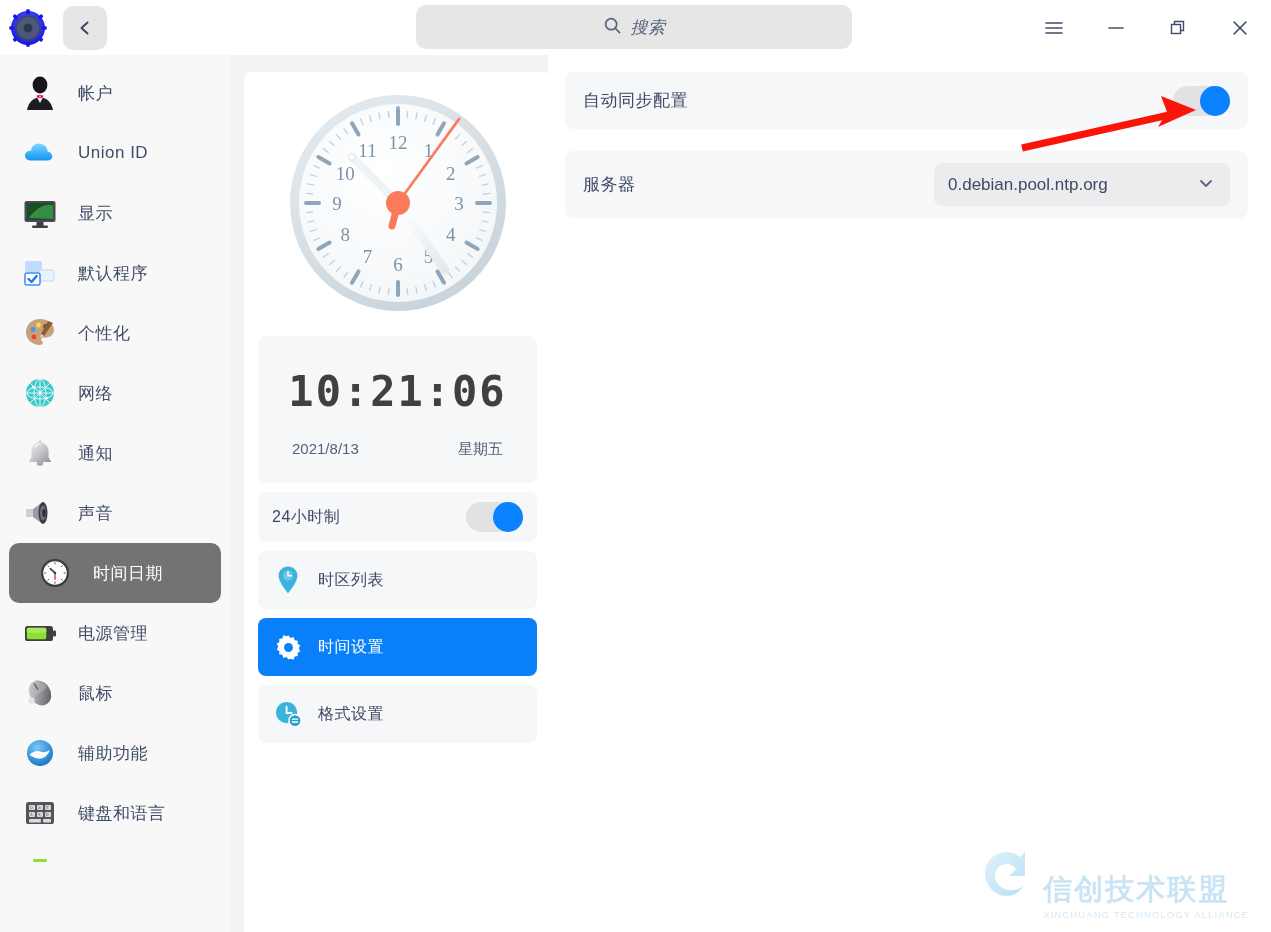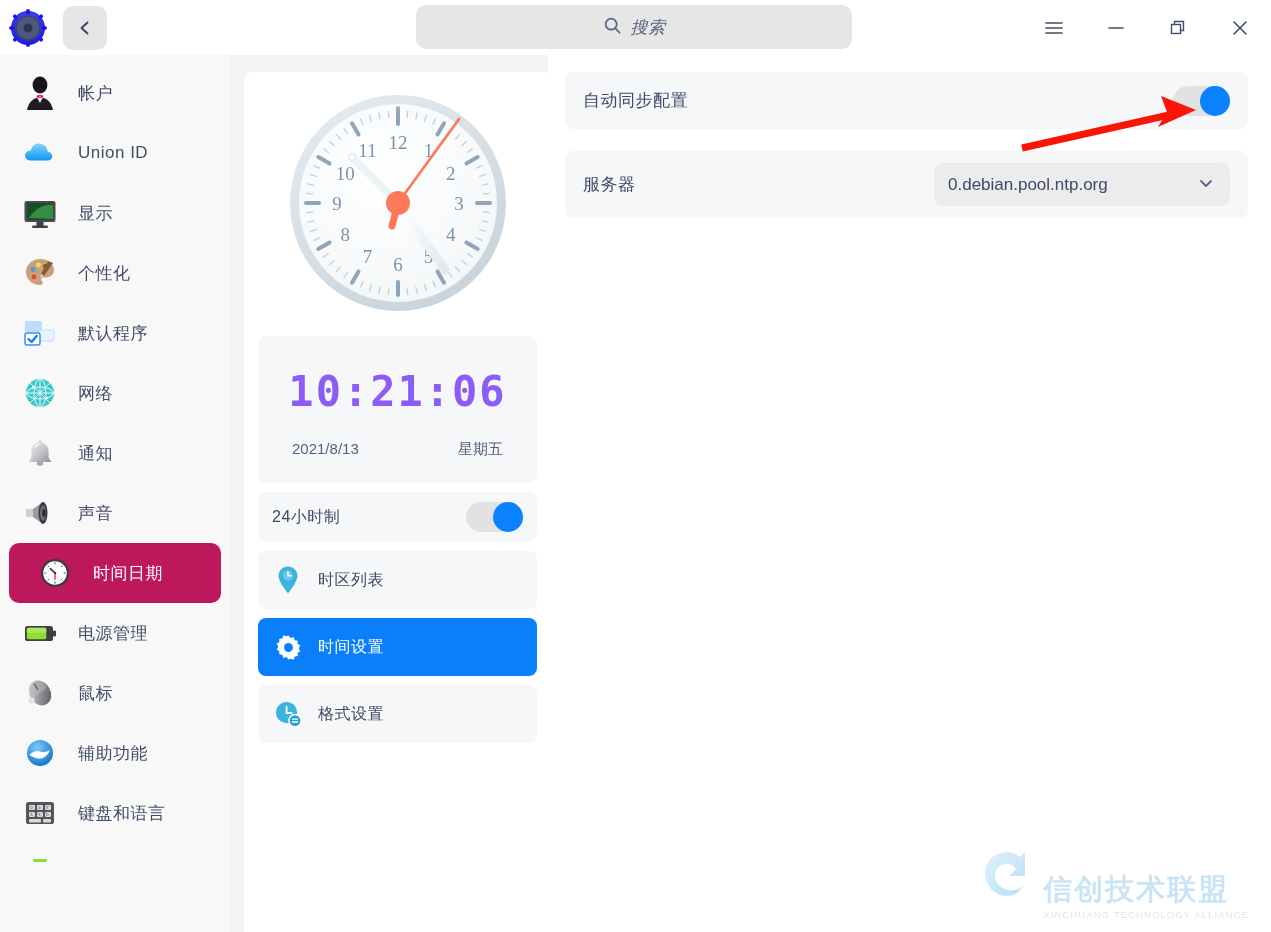--- a/index.html
+++ b/index.html
@@ -41,21 +41,21 @@
 
   
   .sidebar {
     width: 230px; flex: 0 0 230px; background: #f8f8f8;
     padding: 8px 0 0 0; overflow: hidden; position: relative;
   }
   .nav-item {
     height: 60px; margin: 0 9px; border-radius: 10px;
     display: flex; align-items: center; cursor: pointer; padding-left: 9px;
   }
-  .nav-item.selected { background: #be185d; padding-left: 24px; }
+  .nav-item.selected { background: #737373; padding-left: 24px; }
   .nav-item.selected .nav-label { color: #ffffff; }
   .nav-icon { width: 44px; height: 44px; flex: 0 0 44px; display:flex; align-items:center; justify-content:center; }
   .nav-icon svg { display:block; }
   .nav-label { margin-left: 16px; font-size: 17px; color: #414d68; letter-spacing: .5px; }
 
   
   .midcol {
     width: 318px; flex: 0 0 318px; background: #f3f3f3; position: relative;
   }
   .midcard {
@@ -63,21 +63,21 @@
     width: 307px; background: #ffffff; border-radius: 8px 8px 0 0;
     padding: 0 14px;
   }
   .clockwrap { height: 262px; display: flex; align-items: center; justify-content: center; }
   .digital {
     margin-top: 2px; height: 147px; background: #f6f7f9; border-radius: 8px;
     display: flex; flex-direction: column; align-items: center; justify-content: center;
   }
   .digital-time {
     font-family: "DejaVu Sans Mono", "Liberation Mono", monospace;
-    font-size: 42px; color: #8b5cf6; letter-spacing: 2px; font-weight: 700;
+    font-size: 42px; color: #404040; letter-spacing: 2px; font-weight: 700;
     margin-top: 6px;
   }
   .digital-sub {
     display: flex; justify-content: space-between; width: 100%;
     padding: 0 34px; margin-top: 24px; font-size: 15px; color: #56617c;
   }
   .m-row {
     margin-top: 9px; height: 50px; background: #f6f7f9; border-radius: 8px;
     display: flex; align-items: center; padding: 0 14px; cursor: pointer;
   }
@@ -252,42 +252,42 @@
             <rect x="15.5" y="28" width="7" height="4" fill="#3f3f47"></rect>
             <rect x="11" y="31.5" width="16" height="2.6" rx="1.3" fill="#3f3f47"></rect>
           </svg>
         </span>
         <span class="nav-label">显示</span>
       </div>
 
       <div class="nav-item">
         <span class="nav-icon">
           <svg width="38" height="38" viewBox="0 0 38 38">
+            <rect x="4" y="7" width="17" height="11" rx="2" fill="#bfdcfb"></rect>
+            <rect x="18" y="16" width="15" height="11" rx="2" fill="#e9f3fe" stroke="#bfdcfb"></rect>
+            <rect x="4" y="19" width="15" height="12" rx="2" fill="#fff" stroke="#3b8ef0" stroke-width="1.5"></rect>
+            <polyline points="7.5,25 10.6,28 15.6,22" fill="none" stroke="#1b79e8" stroke-width="2.4" stroke-linecap="round" stroke-linejoin="round"></polyline>
+          </svg>
+        </span>
+        <span class="nav-label">默认程序</span>
+      </div>
+
+      <div class="nav-item">
+        <span class="nav-icon">
+          <svg width="38" height="38" viewBox="0 0 38 38">
             <path d="M19 5C11 5 5 10.6 5 18s6 13 14 13c2 0 2.8-1 2.8-2.2 0-1.6-1.6-2-1.6-3.4 0-1.2 1-2 2.4-2H25c4.4 0 8-3.2 8-7.4C33 9.8 26.8 5 19 5z" fill="#c8a07a"></path>
             <circle cx="12" cy="15.5" r="2.4" fill="#3aa0e8"></circle>
             <circle cx="17.5" cy="11" r="2.4" fill="#f2e04a"></circle>
             <circle cx="24.5" cy="12.5" r="2.4" fill="#7a4f2b"></circle>
             <circle cx="13" cy="23" r="2.4" fill="#e8443a"></circle>
             <path d="M27 7l5 2-9 13-3-2z" fill="#8a5c33"></path>
             <path d="M20 20l3 2-3.6 2z" fill="#d9d9dd"></path>
           </svg>
         </span>
         <span class="nav-label">个性化</span>
-      </div>
-
-      <div class="nav-item">
-        <span class="nav-icon">
-          <svg width="38" height="38" viewBox="0 0 38 38">
-            <rect x="4" y="7" width="17" height="11" rx="2" fill="#bfdcfb"></rect>
-            <rect x="18" y="16" width="15" height="11" rx="2" fill="#e9f3fe" stroke="#bfdcfb"></rect>
-            <rect x="4" y="19" width="15" height="12" rx="2" fill="#fff" stroke="#3b8ef0" stroke-width="1.5"></rect>
-            <polyline points="7.5,25 10.6,28 15.6,22" fill="none" stroke="#1b79e8" stroke-width="2.4" stroke-linecap="round" stroke-linejoin="round"></polyline>
-          </svg>
-        </span>
-        <span class="nav-label">默认程序</span>
       </div>
 
       <div class="nav-item">
         <span class="nav-icon">
           <svg width="38" height="38" viewBox="0 0 38 38">
             <circle cx="19" cy="19" r="14" fill="#3fc7c9"></circle>
             <g stroke="#eafcfd" stroke-width="1" fill="none" opacity=".95">
               <ellipse cx="19" cy="19" rx="6" ry="14"></ellipse>
               <ellipse cx="19" cy="19" rx="13" ry="6"></ellipse>
               <line x1="5" y1="19" x2="33" y2="19"></line>

